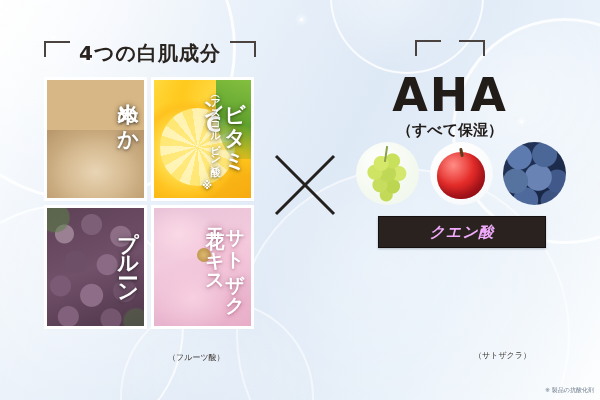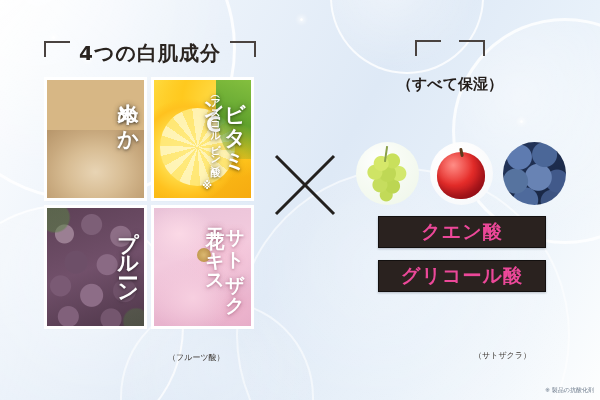--- a/index.html
+++ b/index.html
@@ -361,25 +361,26 @@
     flex-direction: column;
     gap: 12px;
   }
   .acid-bar {
     height: 30px;
     background: #2a221f;
     border: 1px solid #13100f;
     display: flex;
     align-items: center;
     justify-content: center;
-    color: #ec4899;
-    font-size: 19px;
+    color: #f0abfc;
+    font-size: 15px;
     font-weight: bold;
     letter-spacing: 1px;
     box-shadow: 0 1px 2px rgba(40,50,70,0.3);
+    font-style: italic;
   }
 </style>
 </head>
 <body>
 
 <div id="stage">
 
   <div class="bubble b1"></div>
   <div class="bubble b2"></div>
   <div class="bubble b3"></div>
@@ -434,31 +435,31 @@
       <line x1="62" y1="4" x2="4" y2="62" stroke="#23201e" stroke-width="3"></line>
     </svg>
   </div>
 
   <div class="head-wrap" id="head-right">
     <span class="brkt brkt-l"></span>
     <span class="brkt brkt-r"></span>
   </div>
 
   <div id="aha-block">
+    <div id="aha-main">AHA</div>
     <div id="aha-sub">（すべて保湿）</div>
   </div>
 
   <div id="fruits">
     <div class="fruit fr-grape"></div>
     <div class="fruit fr-apple"></div>
     <div class="fruit fr-blue"></div>
   </div>
 
   <div id="acid-bars">
     <div class="acid-bar">クエン酸</div>
-    <div class="acid-bar">グリコール酸</div>
   </div>
 
   <div class="note" id="note-right">（サトザクラ）</div>
 
   <div id="disclaimer">※ 製品の抗酸化剤</div>
 
 </div>
 
 </body></html>

